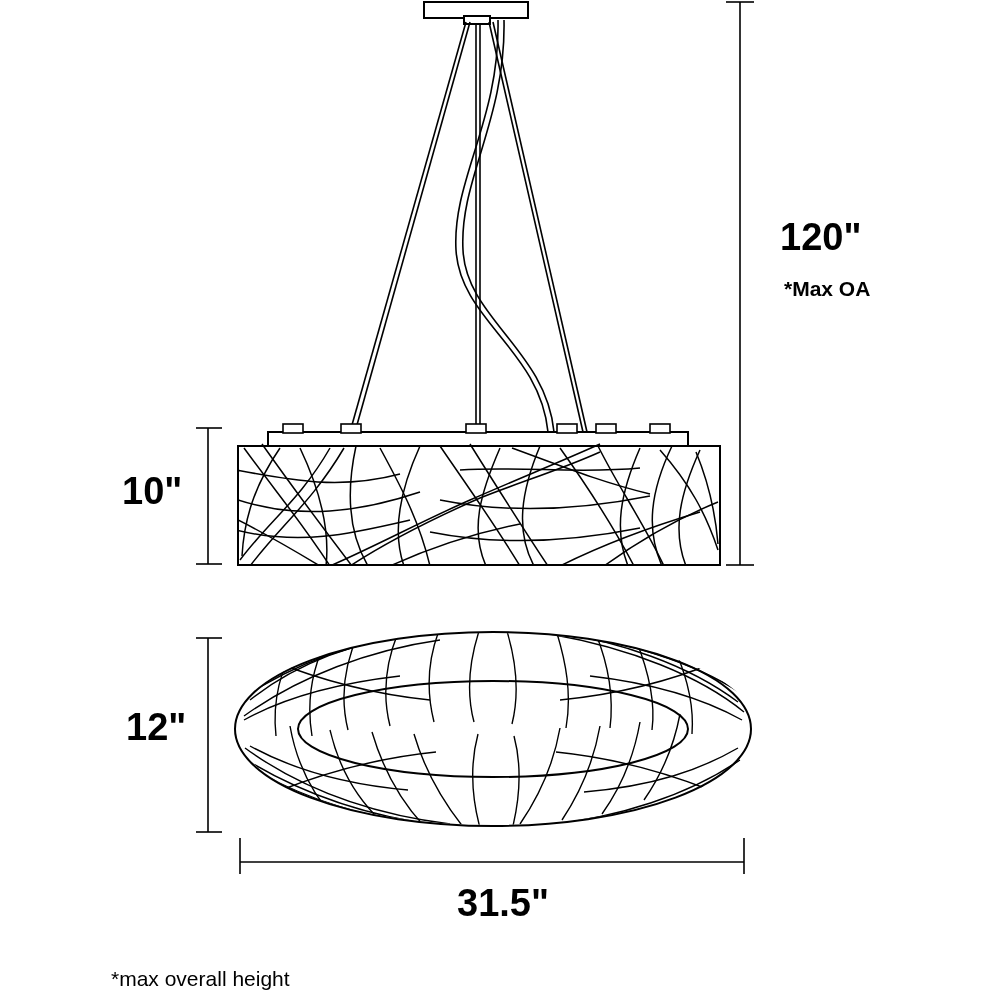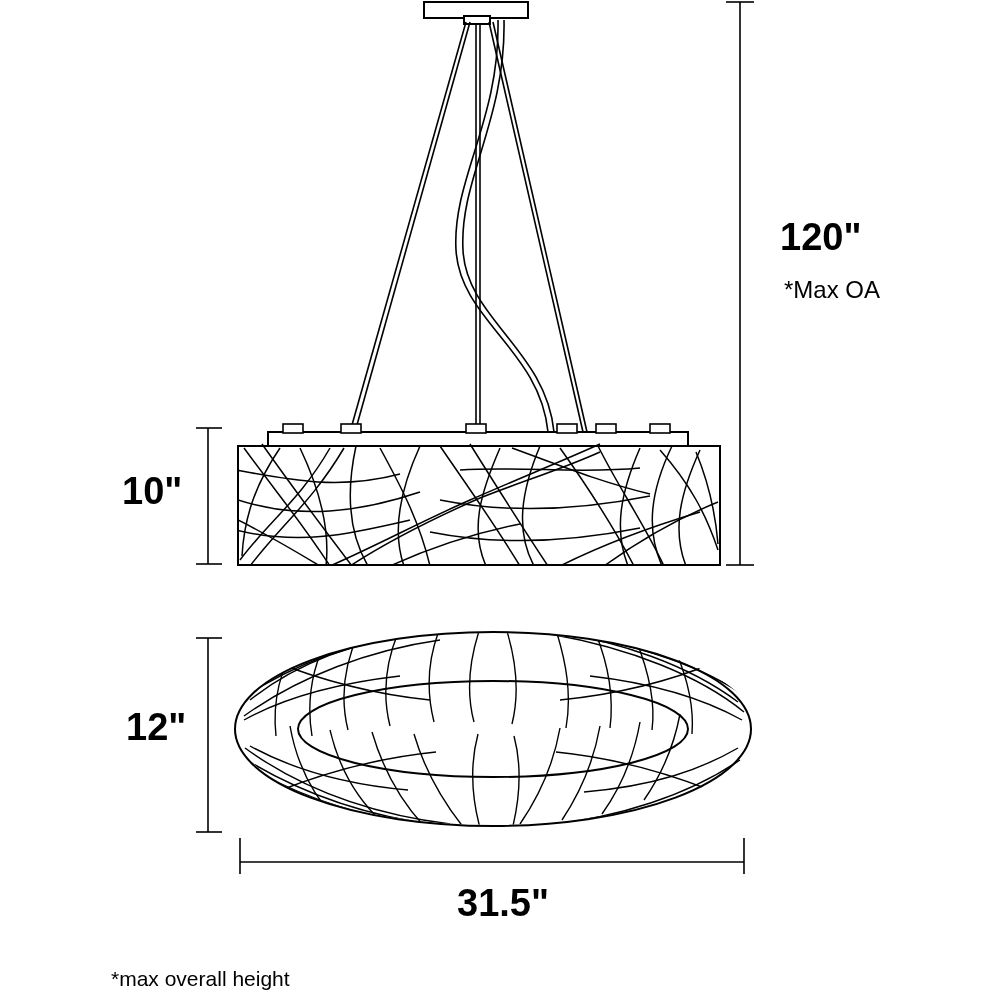--- a/index.html
+++ b/index.html
@@ -39,22 +39,22 @@
   #label-oa-height {
     left: 780px;
     top: 218px;
     font-size: 38px;
     font-weight: bold;
     letter-spacing: 0px;
   }
   #label-oa-note {
     left: 784px;
     top: 278px;
-    font-size: 24px;
-    font-weight: normal;
+    font-size: 21px;
+    font-weight: bold;
   }
   #label-fixture-height {
     left: 122px;
     top: 472px;
     font-size: 38px;
     font-weight: bold;
   }
   #label-plan-height {
     left: 126px;
     top: 708px;

